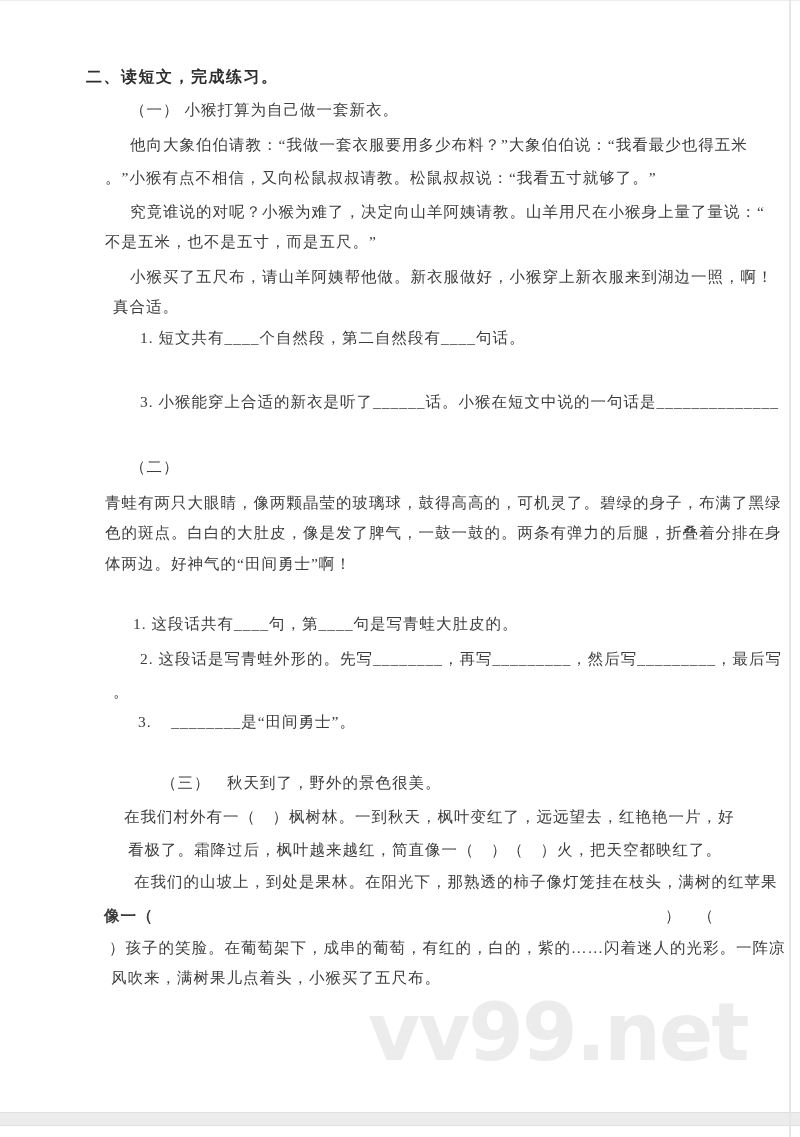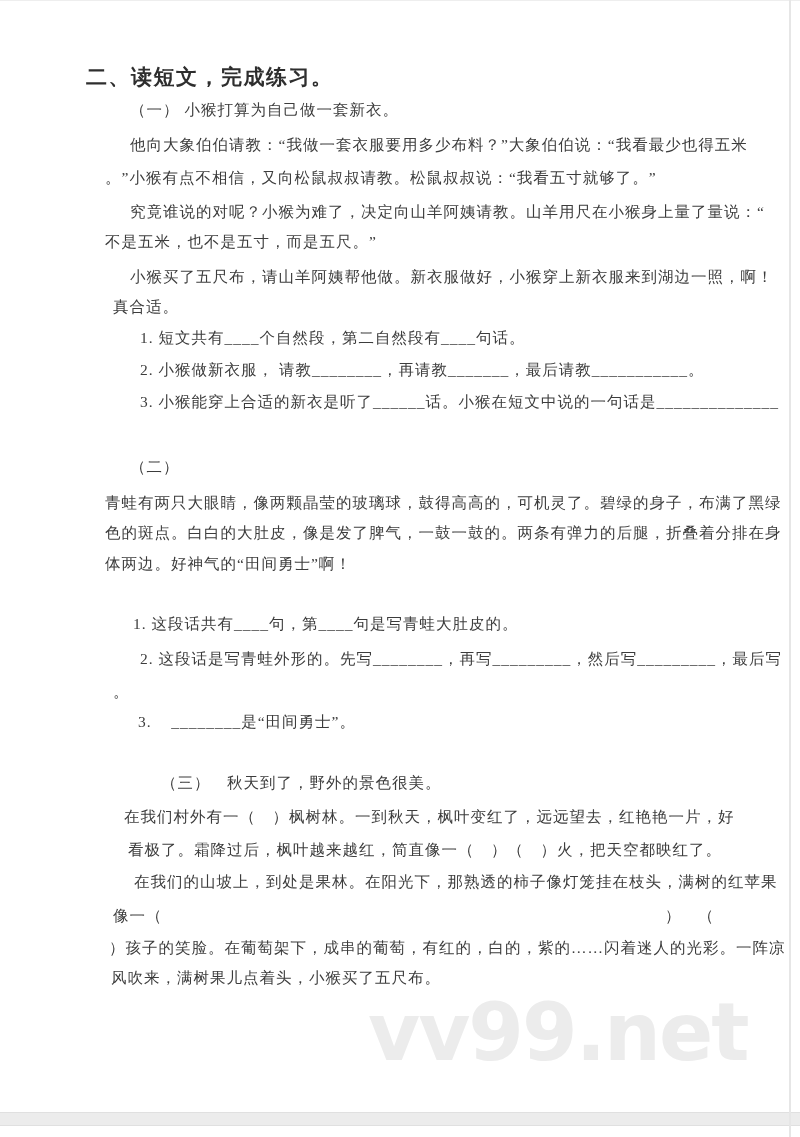--- a/index.html
+++ b/index.html
@@ -9,21 +9,21 @@
     font-family:"Liberation Serif","DejaVu Serif",serif;
     color:#3c3c3c;
   }
   .line {
     position:absolute;
     font-size:15.5px; line-height:22px;
     letter-spacing:1px; white-space:pre;
   }
   .heading {
     font-family:"Liberation Sans","DejaVu Sans",sans-serif;
-    font-weight:bold; font-size:21px; color:#2e2e2e;
+    font-weight:bold; font-size:16px; color:#2e2e2e;
     letter-spacing:1.5px;
   }
   .watermark {
     position:absolute; left:368px; top:986px;
     font-family:"DejaVu Sans",sans-serif;
     font-weight:800; font-size:80px; letter-spacing:-2px;
     color:#ececec; user-select:none;
   }
   .page-top-edge {
     position:absolute; left:0; top:0; width:800px; height:1px;
@@ -50,38 +50,37 @@
 
   <div class="line" style="left:130px; top:99px;">（一） 小猴打算为自己做一套新衣。</div>
   <div class="line" style="left:130px; top:134px;">他向大象伯伯请教：“我做一套衣服要用多少布料？”大象伯伯说：“我看最少也得五米</div>
   <div class="line" style="left:105px; top:167px;">。”小猴有点不相信，又向松鼠叔叔请教。松鼠叔叔说：“我看五寸就够了。”</div>
   <div class="line" style="left:130px; top:201px;">究竟谁说的对呢？小猴为难了，决定向山羊阿姨请教。山羊用尺在小猴身上量了量说：“</div>
   <div class="line" style="left:105px; top:231px;">不是五米，也不是五寸，而是五尺。”</div>
   <div class="line" style="left:130px; top:266px;">小猴买了五尺布，请山羊阿姨帮他做。新衣服做好，小猴穿上新衣服来到湖边一照，啊！</div>
   <div class="line" style="left:113px; top:296px;">真合适。</div>
 
   <div class="line" style="left:140px; top:327px;text-align:right;">1. 短文共有____个自然段，第二自然段有____句话。</div>
-  <div class="line" style="left:140px; top:359px;">2. 小猴做新衣服， 请教________，再请教_______，最后请教___________。</div>
   <div class="line" style="left:140px; top:391px;">3. 小猴能穿上合适的新衣是听了______话。小猴在短文中说的一句话是______________</div>
 
   <div class="line" style="left:130px; top:456px;">（二）</div>
   <div class="line" style="left:105px; top:492px;">青蛙有两只大眼睛，像两颗晶莹的玻璃球，鼓得高高的，可机灵了。碧绿的身子，布满了黑绿</div>
   <div class="line" style="left:105px; top:522px;">色的斑点。白白的大肚皮，像是发了脾气，一鼓一鼓的。两条有弹力的后腿，折叠着分排在身</div>
   <div class="line" style="left:105px; top:553px;">体两边。好神气的“田间勇士”啊！</div>
 
   <div class="line" style="left:133px; top:613px;">1. 这段话共有____句，第____句是写青蛙大肚皮的。</div>
   <div class="line" style="left:140px; top:648px;">2. 这段话是写青蛙外形的。先写________，再写_________，然后写_________，最后写</div>
   <div class="line" style="left:113px; top:681px;">。</div>
   <div class="line" style="left:138px; top:711px;">3.    ________是“田间勇士”。</div>
 
   <div class="line" style="left:138px; top:772px;margin-left:23px;">（三）　秋天到了，野外的景色很美。</div>
   <div class="line" style="left:124px; top:806px;">在我们村外有一（　）枫树林。一到秋天，枫叶变红了，远远望去，红艳艳一片，好</div>
   <div class="line" style="left:128px; top:839px;text-align:center;">看极了。霜降过后，枫叶越来越红，简直像一（　）（　）火，把天空都映红了。</div>
   <div class="line" style="left:134px; top:871px;">在我们的山坡上，到处是果林。在阳光下，那熟透的柿子像灯笼挂在枝头，满树的红苹果</div>
-  <div class="line" style="left:113px; top:905px;">像一（</div>
+  <div class="line" style="left:104px; top:905px;font-weight:bold;">像一（</div>
   <div class="line" style="left:665px; top:905px;">）　（</div>
   <div class="line" style="left:109px; top:937px;">）孩子的笑脸。在葡萄架下，成串的葡萄，有红的，白的，紫的……闪着迷人的光彩。一阵凉</div>
   <div class="line" style="left:111px; top:967px;">风吹来，满树果儿点着头，小猴买了五尺布。</div>
 
   <div class="watermark">vv99.net</div>
 
   <div class="page-bottom-separator"></div>
   <div class="page-right-edge"></div>
 
 </div>

